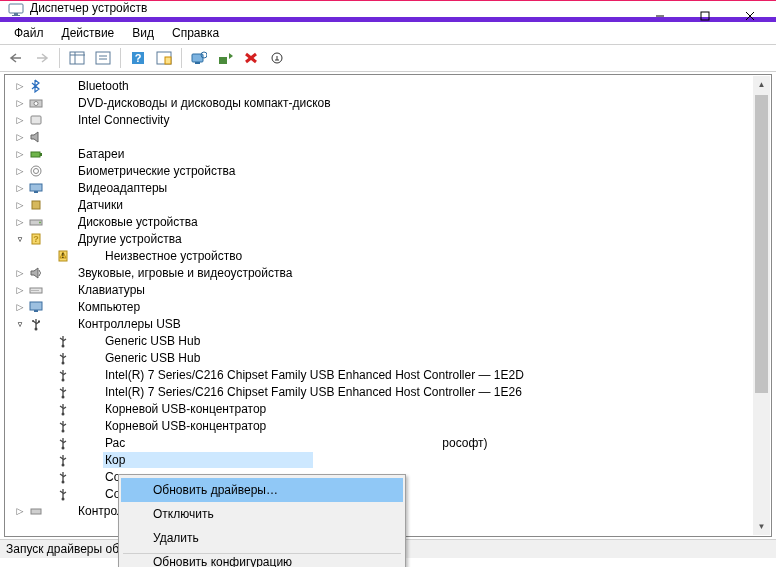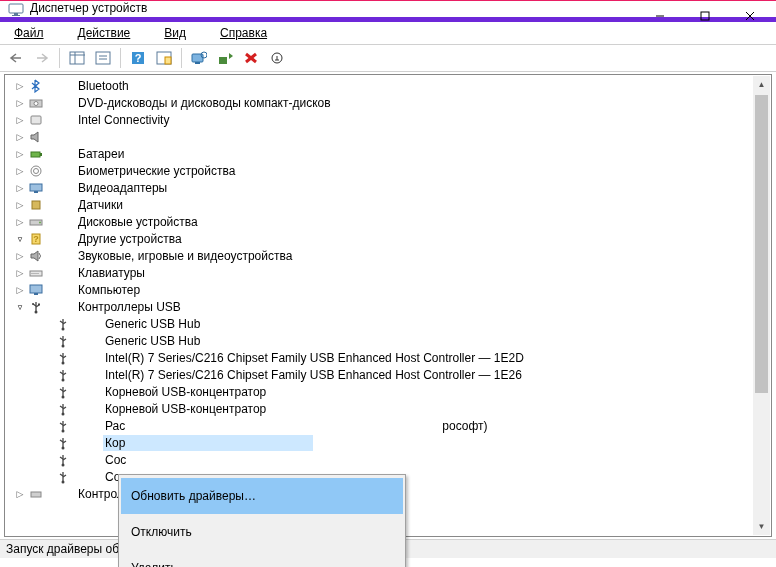--- a/index.html
+++ b/index.html
@@ -27,22 +27,21 @@
   .win-btn {
     width: 45px; height: 29px;
     display: flex; align-items: center; justify-content: center;
     font-size: 12px;
   }
   .menubar {
     height: 22px;
     display: flex;
     align-items: center;
     padding: 0 6px;
-    gap: 18px;
-    text-decoration: underline;
+    gap: 2px;
   }
   .menubar .menu-item { padding: 2px 8px 3px; }
   .toolbar {
     height: 28px;
     border-top: 1px solid #d0d0d0;
     border-bottom: 1px solid #d0d0d0;
     display: flex;
     align-items: center;
     padding: 0 4px;
     gap: 2px;
@@ -103,21 +102,21 @@
   .context-menu {
     position: absolute;
     left: 118px; top: 474px;
     width: 288px;
     background: #f0f0f0;
     border: 1px solid #a0a0a0;
     box-shadow: 2px 2px 3px rgba(0,0,0,.25);
     padding: 3px 2px;
     z-index: 20;
   }
-  .ctx-item { height: 36px; display:flex; align-items:center; padding: 0 10px; }
+  .ctx-item { height: 24px; display:flex; align-items:center; padding: 0 32px; }
   .ctx-item.highlight { background: #90c8f6; }
   .ctx-sep { height: 1px; background: #d0d0d0; margin: 3px 2px; }
   
   svg { display: block; }
 </style>
 </head>
 <body>
 
 <div class="titlebar">
   <span class="app-icon">
@@ -322,20 +321,30 @@
 
       <div class="node indent-1">
         <span class="expander" style="color:#000;">▿</span>
         <span class="dev-icon">
             <svg width="14" height="14" viewBox="0 0 14 14">
               <rect x="3" y="2" width="8" height="10" fill="#f6d76b" stroke="#b58e18"></rect>
               <text x="7" y="10" text-anchor="middle" font-size="9" fill="#b58e18" font-weight="bold">?</text>
             </svg>
           </span>
         <span class="node-label">Другие устройства</span>
+      </div>
+      <div class="node indent-3">
+        <span class="dev-icon">
+            <svg width="14" height="14" viewBox="0 0 14 14">
+              <rect x="3" y="2" width="8" height="10" fill="#f6d76b" stroke="#b58e18"></rect>
+              <path d="M7 3 L10 9 H4 Z" fill="#ffcf3d" stroke="#b58e18"></path>
+              <text x="7" y="8.5" text-anchor="middle" font-size="7" fill="#000" font-weight="bold">!</text>
+            </svg>
+          </span>
+        <span class="node-label">Неизвестное устройство</span>
       </div>
 
       <div class="node indent-1">
         <span class="expander">▷</span>
         <span class="dev-icon">
             <svg width="14" height="14" viewBox="0 0 14 14">
               <path d="M2 5 H5 L9 2 V12 L5 9 H2 Z" fill="#b0b0b0" stroke="#666"></path>
               <path d="M10 4 Q13 7 10 10" fill="none" stroke="#666"></path>
             </svg>
           </span>

